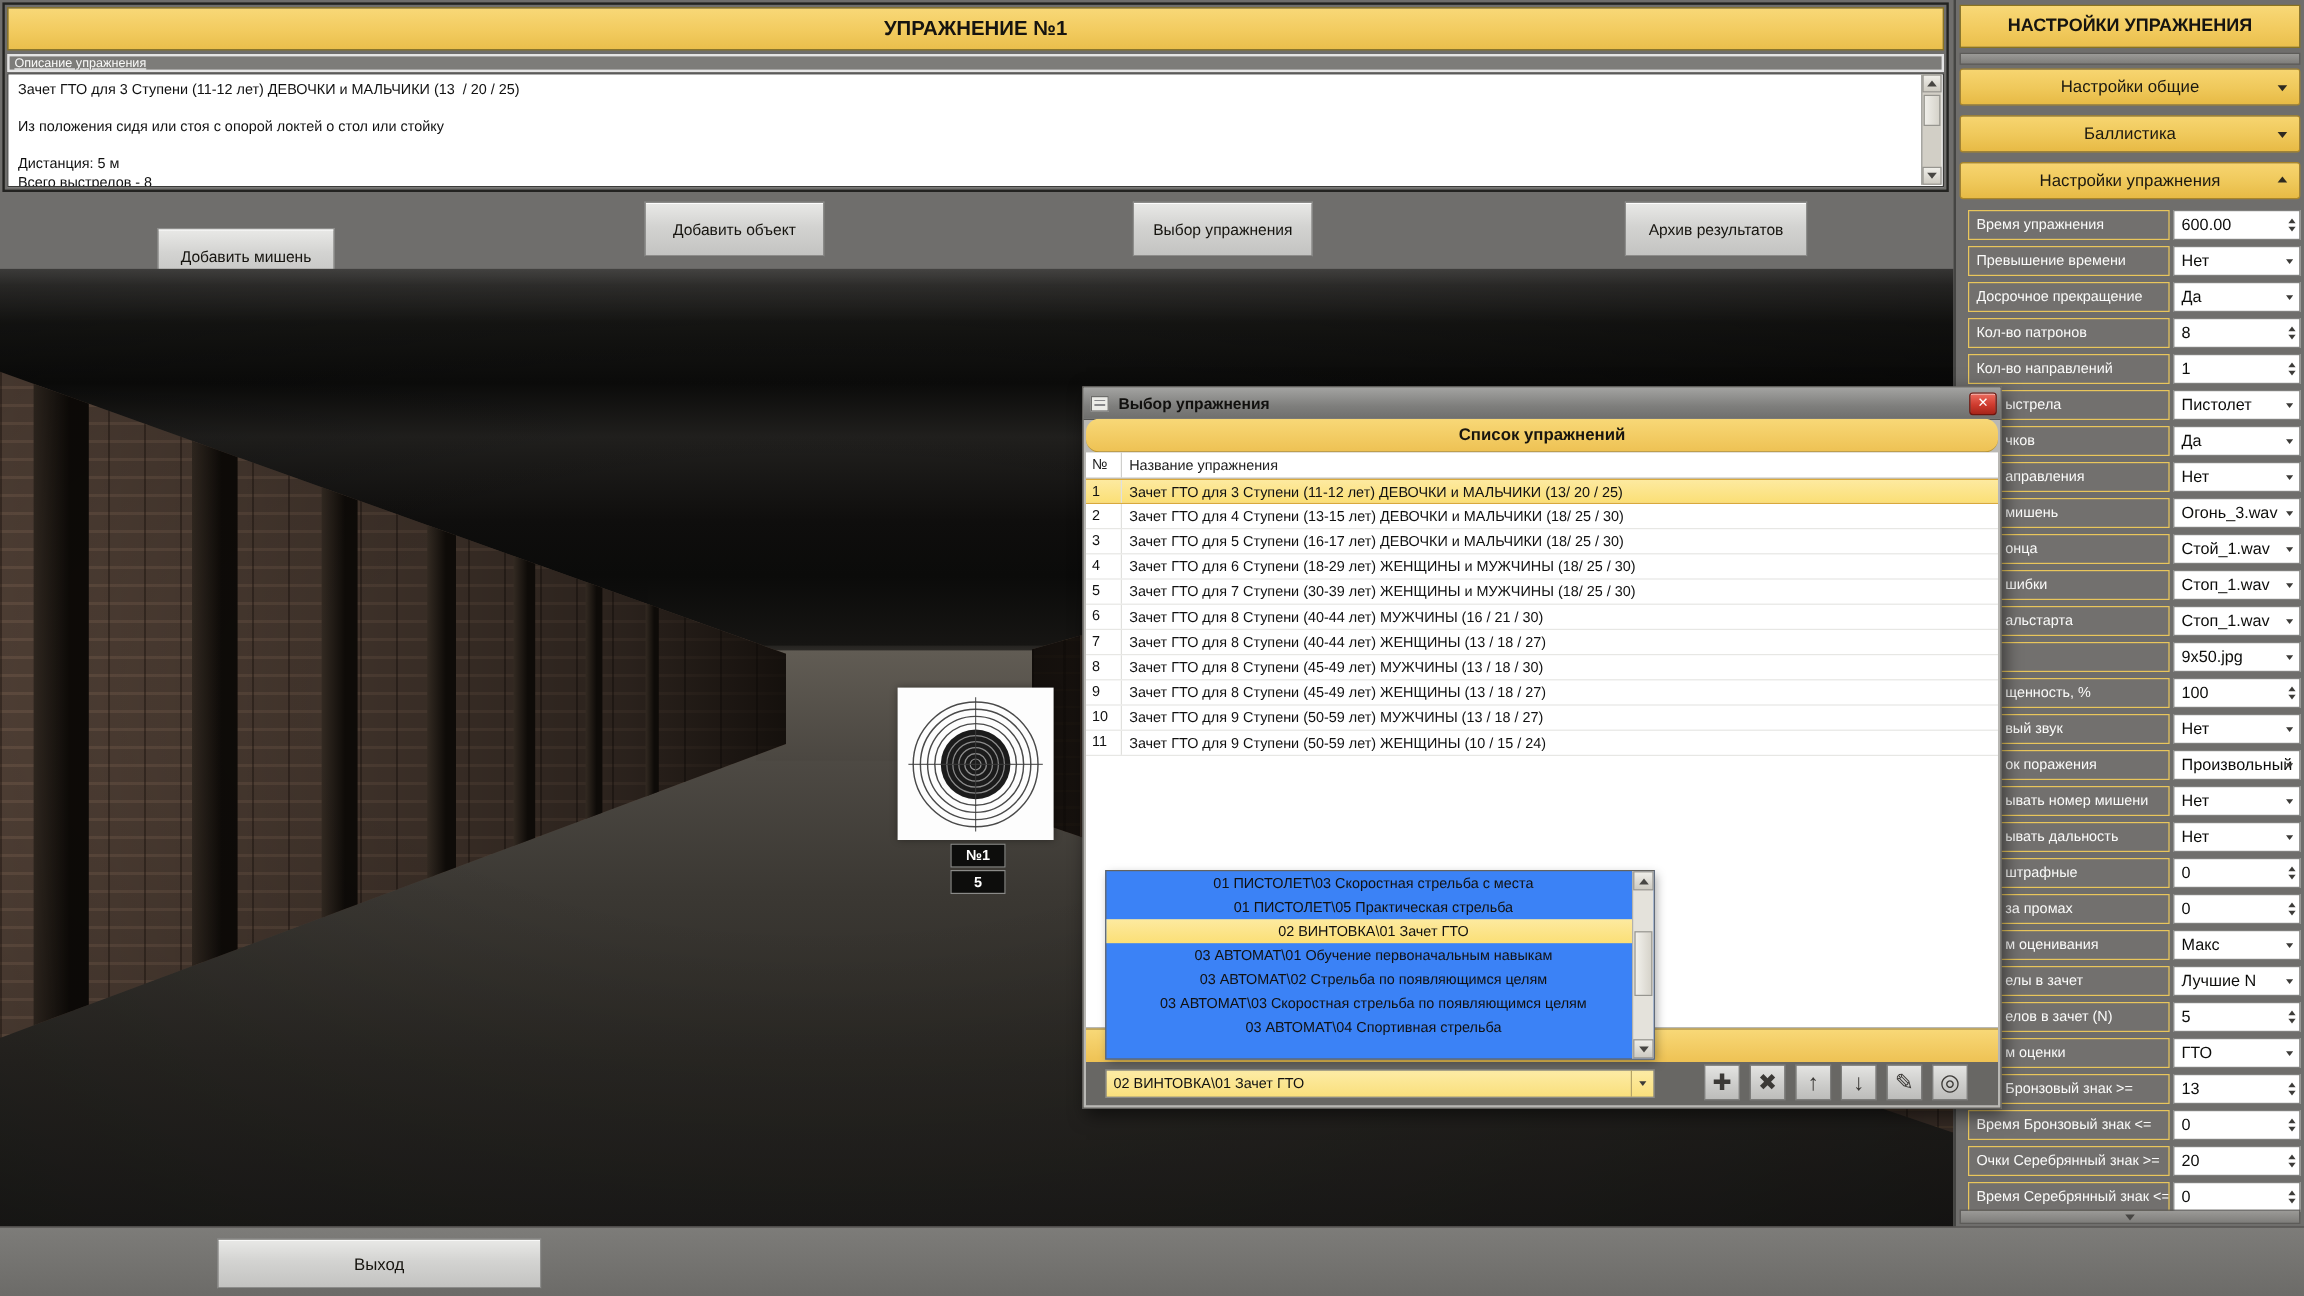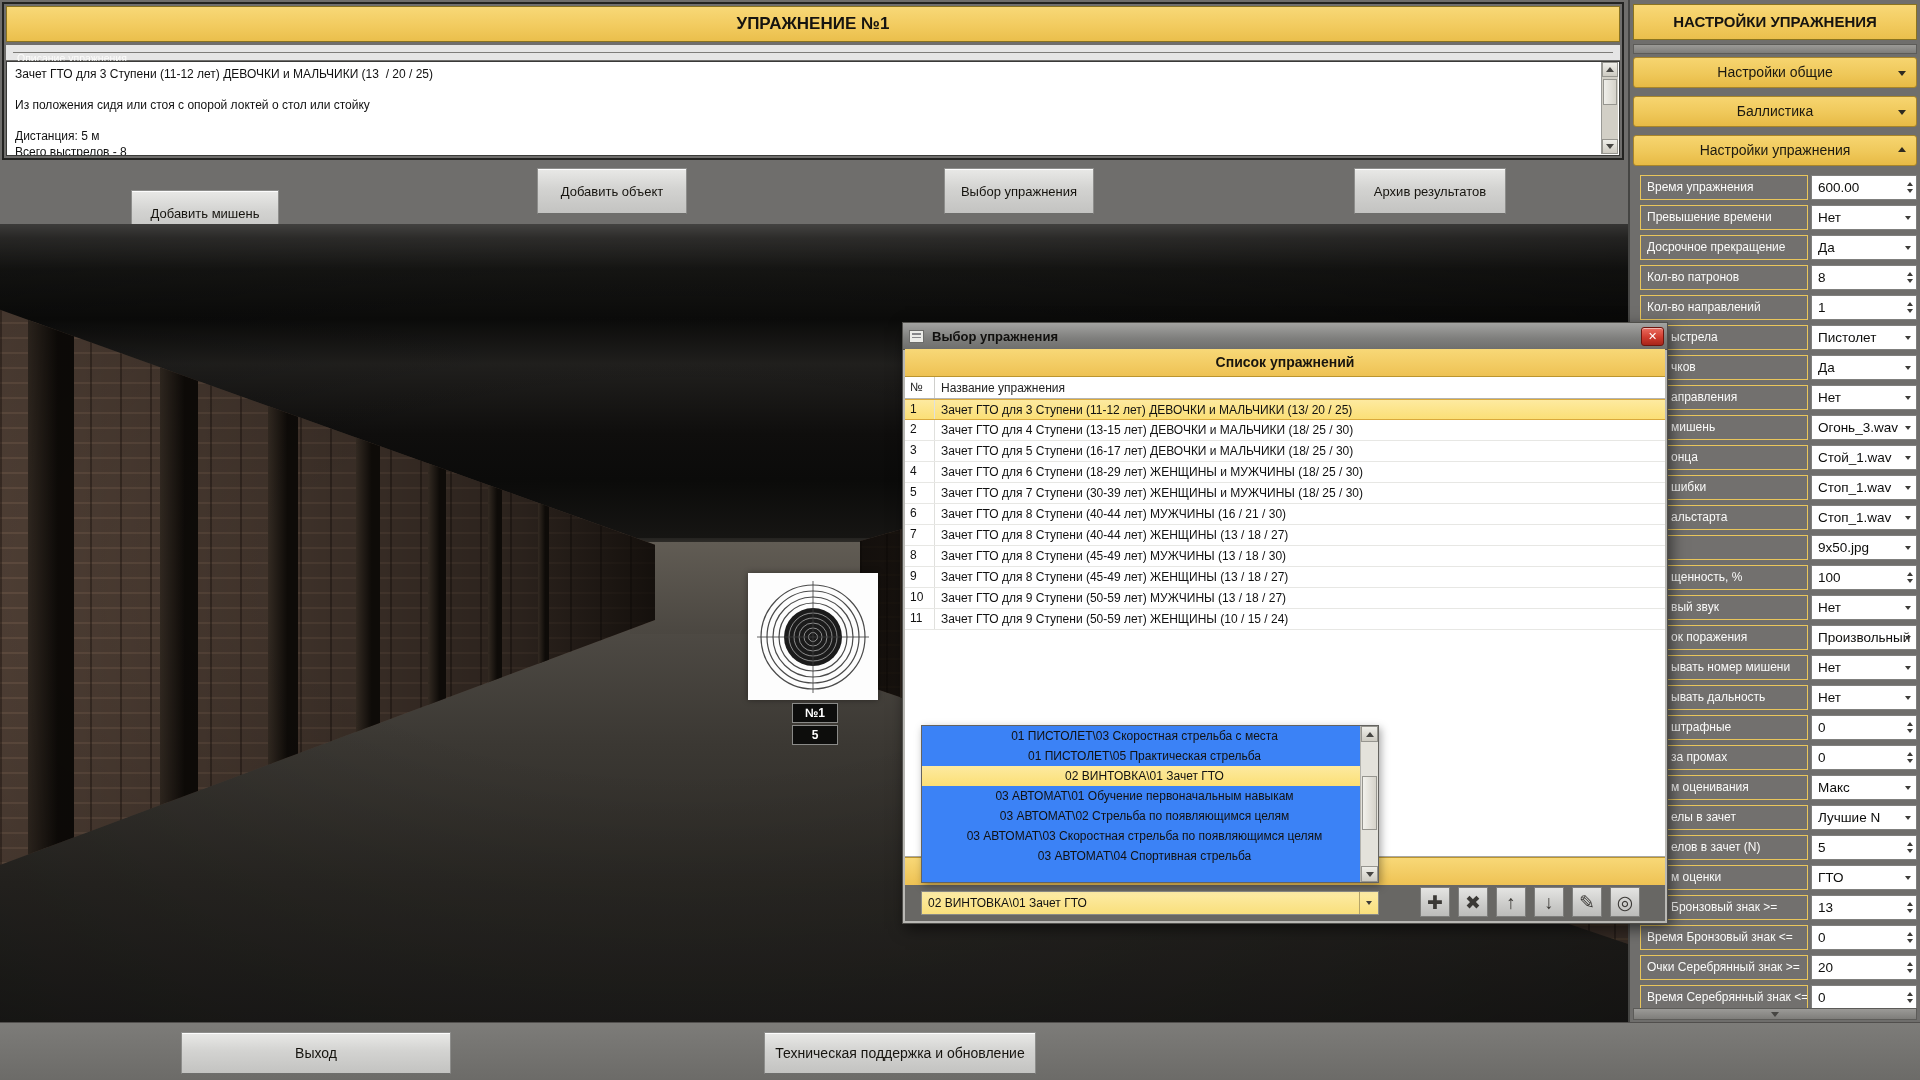--- a/index.html
+++ b/index.html
@@ -5,21 +5,21 @@
   html,body{margin:0;padding:0;background:#555;}
   #app{position:relative;width:1920px;height:1080px;background:#6f6e6c;overflow:hidden;
        font-family:"Liberation Sans","DejaVu Sans",sans-serif;color:#111;}
   
   #top-frame{position:absolute;left:2px;top:2px;width:1622px;height:158px;border:2px solid #232321;background:#6f6e6c;box-sizing:border-box;}
   .title-bar{position:absolute;left:2px;top:2px;right:2px;height:36px;
      background:linear-gradient(180deg,#f8d877 0%,#f2cb5f 55%,#eabf4c 100%);
      border:1px solid #8a7320;box-sizing:border-box;
      text-align:center;font-weight:bold;font-size:17px;line-height:34px;color:#161410;}
   .desc-label{position:absolute;left:2px;top:41px;right:2px;height:15px;background:#7d7c79;
-     border:7px solid #e5e5e5;box-sizing:border-box;color:#fbfbfa;font-size:10.5px;line-height:13px;padding-left:4px;}
+     border:2px solid #e5e5e5;box-sizing:border-box;color:#fbfbfa;font-size:10.5px;line-height:13px;padding-left:4px;text-decoration:underline;}
   .desc-box{position:absolute;left:2px;top:57px;right:2px;bottom:2px;background:#ffffff;border:1px solid #3a3a38;box-sizing:border-box;
      font-size:12px;line-height:15.5px;padding:5px 24px 0 8px;overflow:hidden;}
   .dline{min-height:15.5px;white-space:pre;}
   .vscroll{position:absolute;top:58px;right:4px;width:16px;bottom:4px;background:#d2cfc6;border-left:1px solid #9a9a96;}
   .vscroll .sb-btn{position:absolute;left:0;right:0;height:15px;background:linear-gradient(180deg,#efeee9,#cecbc2);border:1px solid #96958f;box-sizing:border-box;display:flex;align-items:center;justify-content:center;}
   .vscroll .sb-btn.up{top:0;}
   .vscroll .sb-btn.down{bottom:0;}
   .vscroll .thumb{position:absolute;left:1px;right:1px;top:17px;height:24px;background:linear-gradient(90deg,#efeee9,#d6d3ca);border:1px solid #96958f;}
   
   .tri{width:0;height:0;display:inline-block;}
@@ -81,21 +81,21 @@
   .win-icon{width:15px;height:13px;margin:0 8px 0 6px;background:#ecece8;border:1px solid #6d6d6b;box-sizing:border-box;position:relative;}
   .win-icon::after{content:"";position:absolute;left:2px;right:2px;top:2px;bottom:2px;
      background:repeating-linear-gradient(180deg,#87878a 0 1.5px,transparent 1.5px 3.5px);}
   .d-title-text{font-weight:bold;font-size:13px;color:#11100e;}
   .d-close{position:absolute;right:3px;top:4px;width:21px;height:17px;
      background:linear-gradient(180deg,#ec6d60 0%,#cf3b2e 55%,#a7251a 100%);
      border:1px solid #6f140d;border-radius:3px;color:#fff;font-size:11px;font-weight:bold;
      display:flex;align-items:center;justify-content:center;line-height:1;box-shadow:inset 0 1px 0 rgba(255,255,255,.5);}
   .d-yellow{position:absolute;left:2px;right:2px;top:26px;height:28px;
      background:linear-gradient(180deg,#f8d877,#eec254);border-bottom:1px solid #bb952f;box-sizing:border-box;
-     text-align:center;font-weight:bold;font-size:14px;line-height:27px;color:#18150e;}
+     text-align:center;font-weight:bold;font-size:14px;line-height:27px;color:#18150e;border-radius:11px;}
   .d-table{position:absolute;left:2px;right:2px;top:54px;height:480px;background:#fff;border-bottom:1px solid #a9a8a4;box-sizing:border-box;}
   .t-head{display:flex;height:21px;border-bottom:1px solid #b5b5b2;font-size:12px;color:#222;align-items:center;}
   .t-head .c-num{width:30px;padding-left:5px;border-right:1px solid #cfcfcc;box-sizing:border-box;height:100%;line-height:20px;}
   .t-head .c-name{padding-left:6px;}
   .trow{display:flex;height:20px;font-size:12px;align-items:center;border-bottom:1px solid #e7e7e4;}
   .trow .c-num{width:30px;padding-left:5px;border-right:1px solid #e0e0dd;box-sizing:border-box;height:100%;line-height:19px;}
   .trow .c-name{padding-left:6px;white-space:nowrap;overflow:hidden;}
   .trow[data-state="selected"]{background:linear-gradient(180deg,#fdeaa0,#fbdf76);border-top:1px solid #d9a93c;border-bottom:1px solid #d9a93c;height:19px;}
   .d-yellow2{position:absolute;left:2px;right:2px;top:534px;height:28px;
      background:linear-gradient(180deg,#f8d877,#eec254);border-top:1px solid #bb952f;box-sizing:border-box;}
@@ -658,16 +658,15 @@
       </div>
         <div class="tool-btn">
         <span>◎</span>
       </div>
       </div>
   </div>
 
   <div id="footer">
 
   <button class="push-btn">Выход</button>
-      <button class="push-btn">Техническая поддержка и обновление</button>
     </div>
 
 </div>
 
 </body></html>

